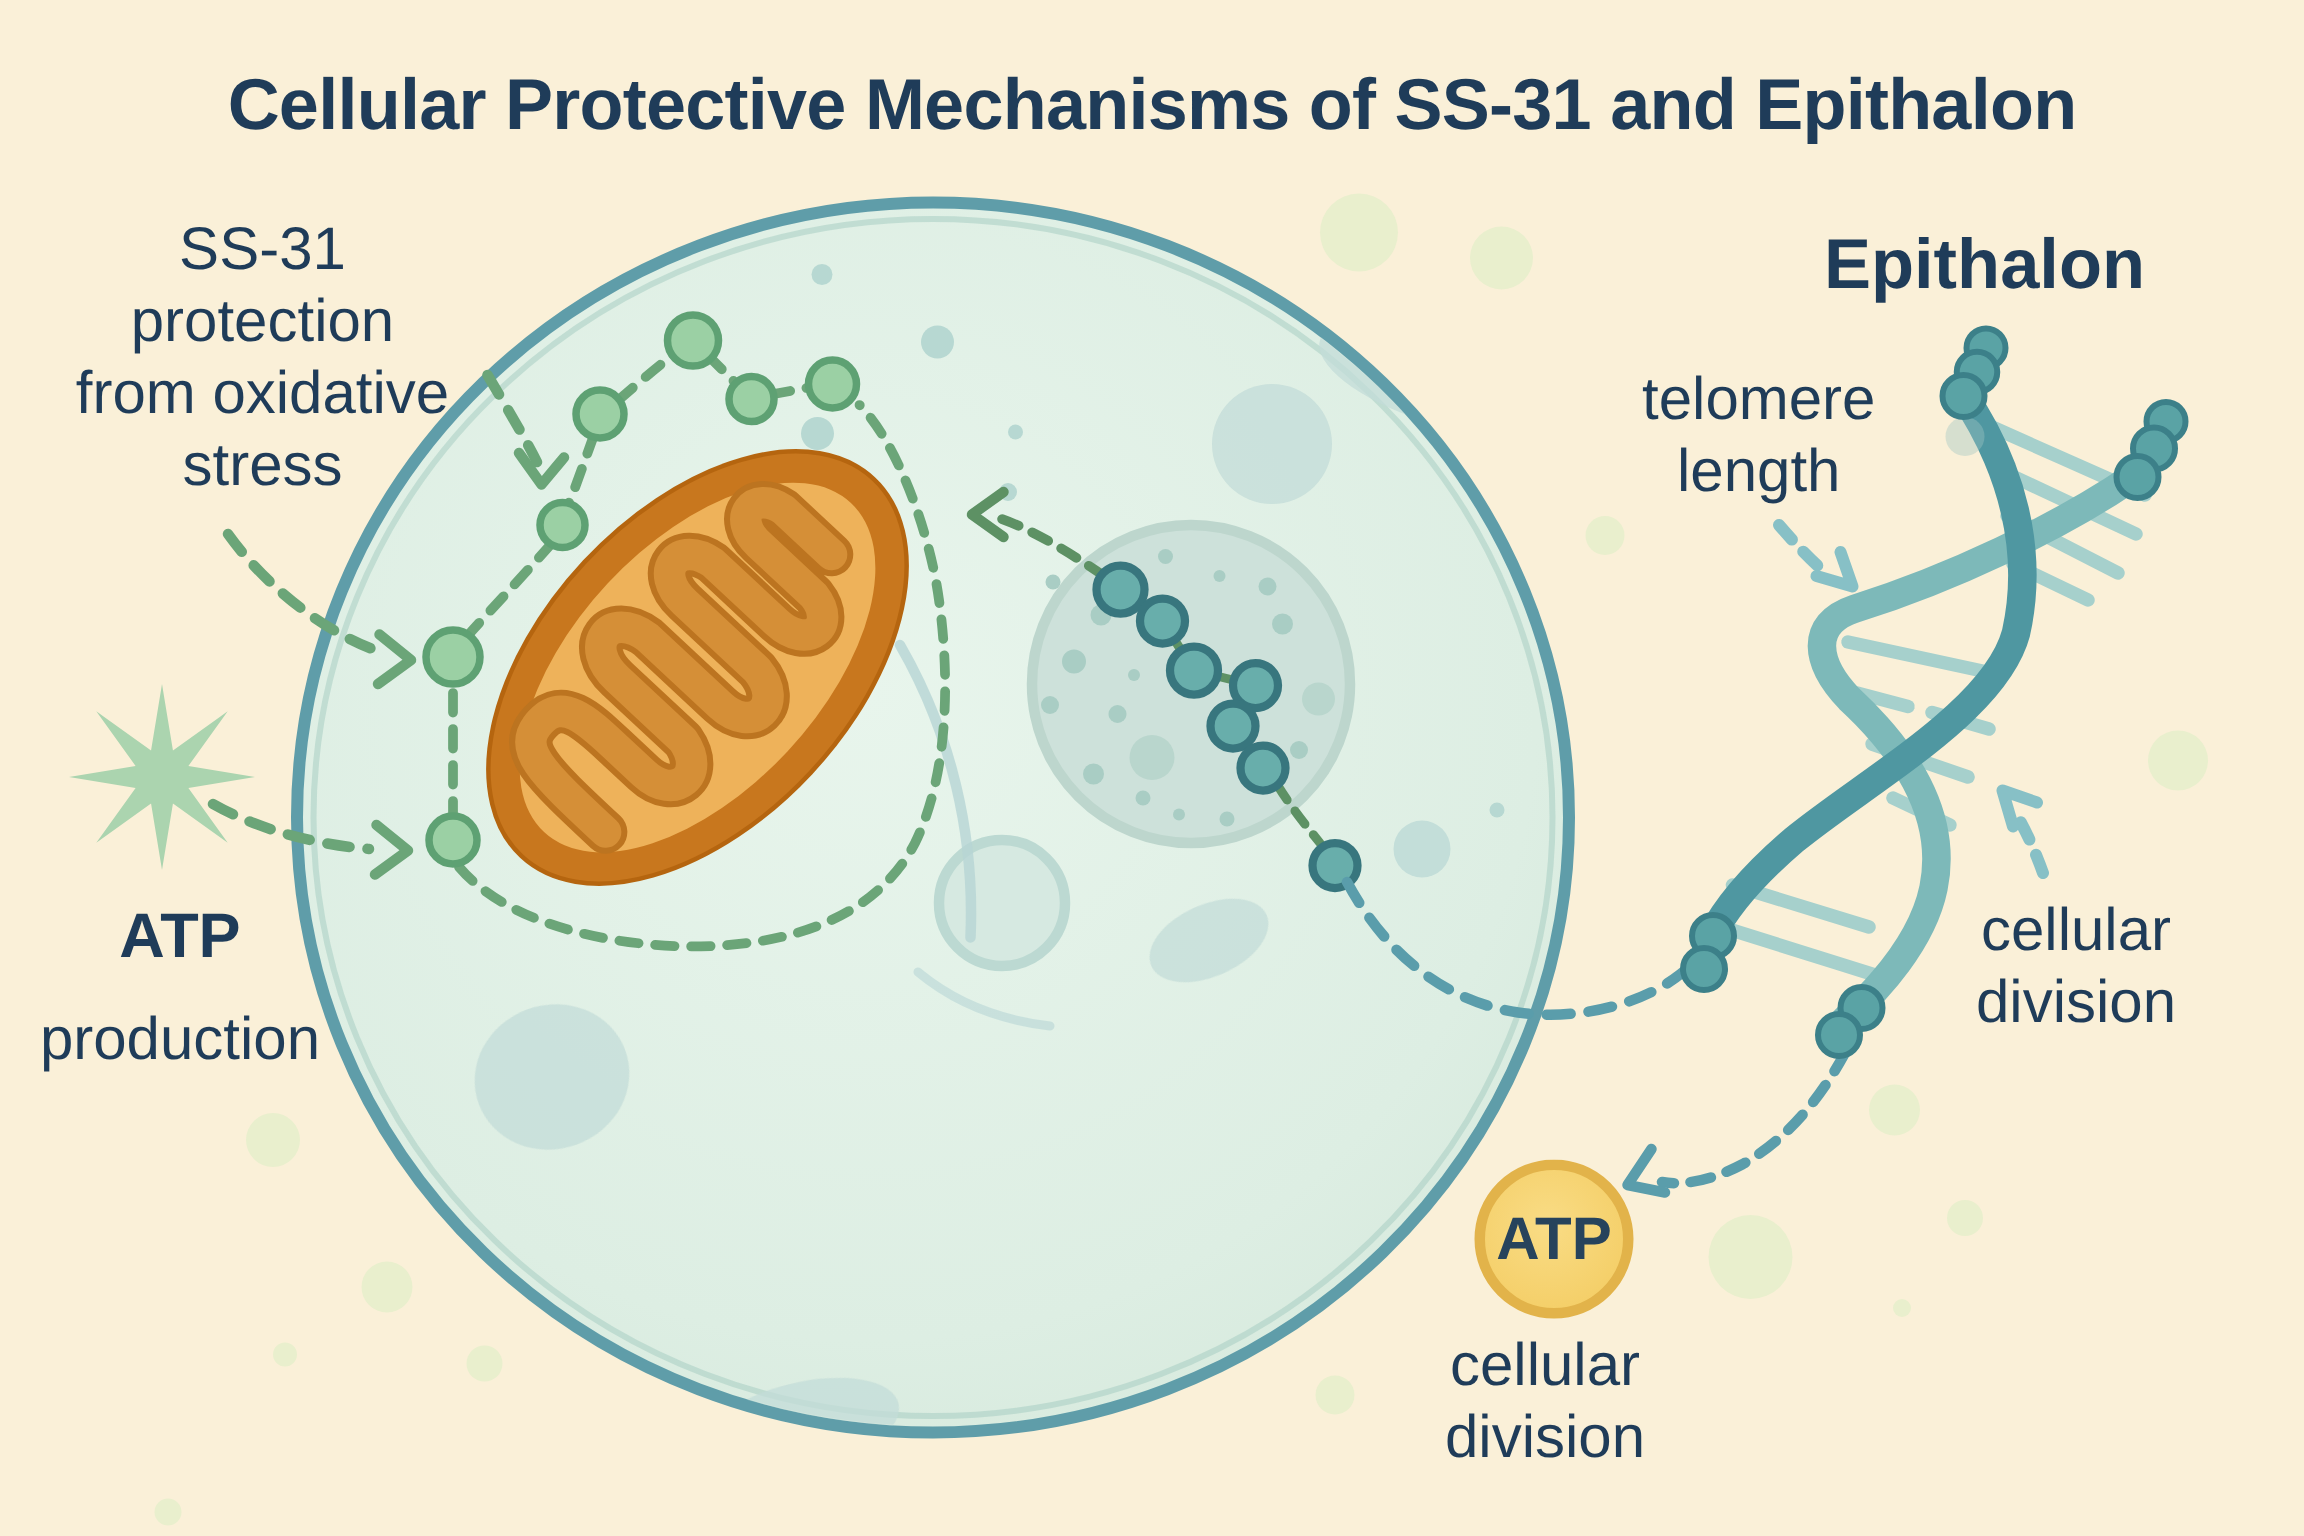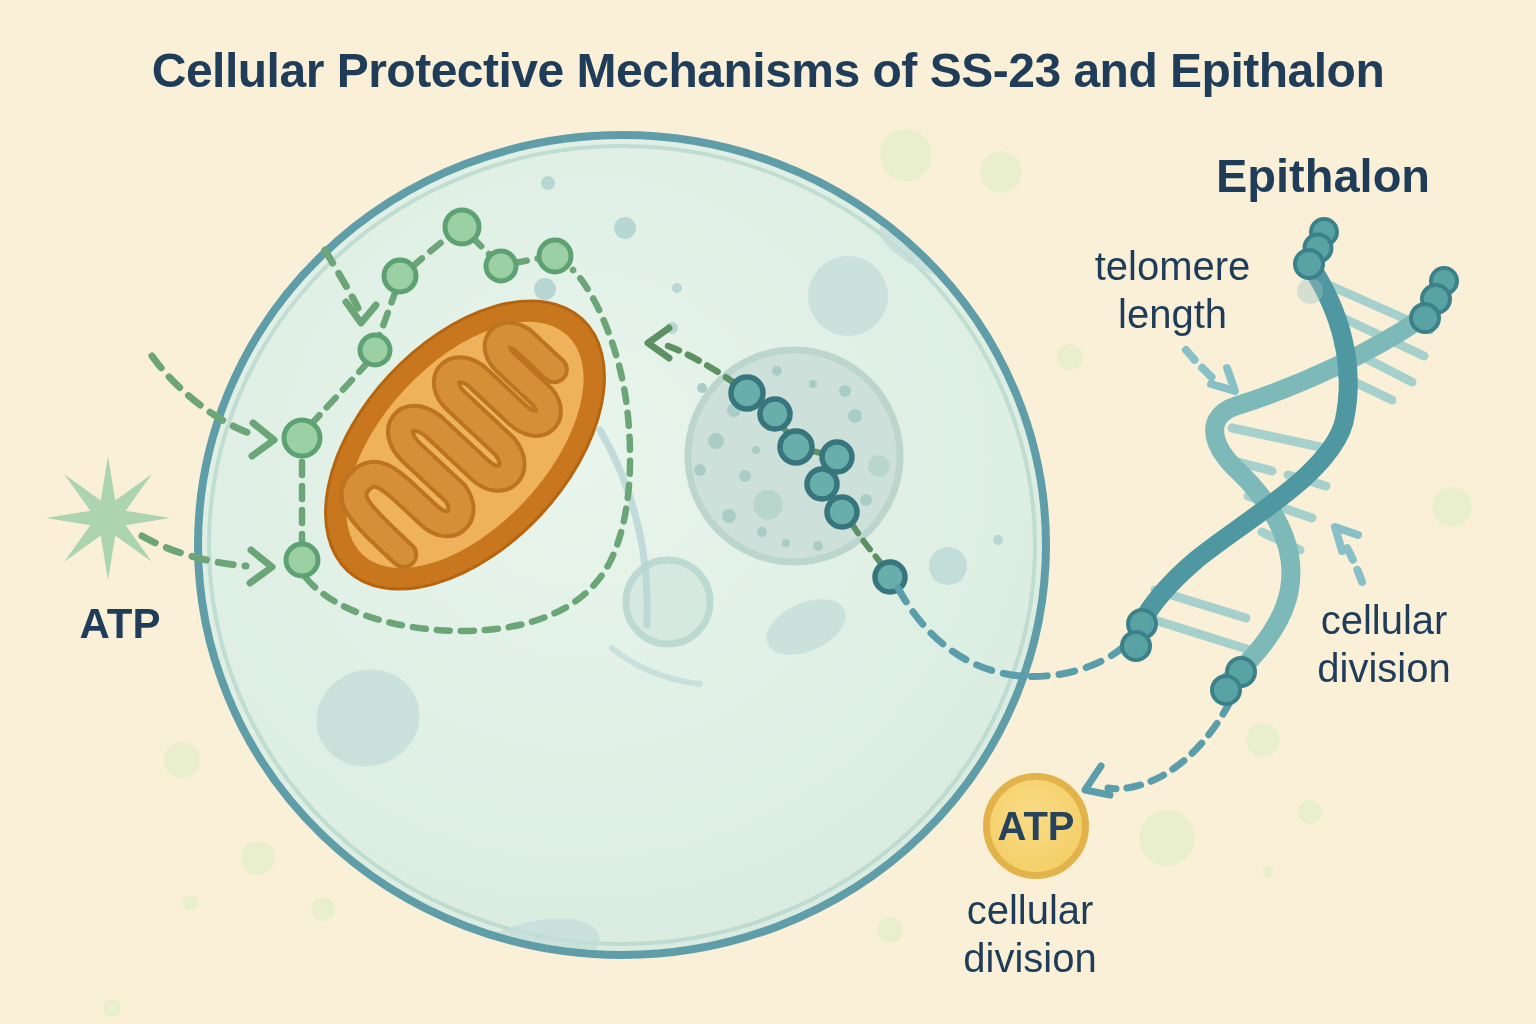--- a/index.html
+++ b/index.html
@@ -223,25 +223,30 @@
   <g fill="none" stroke="#87c0c6" stroke-width="8" stroke-linecap="round" stroke-linejoin="round">
     <path d="M 1186,350 C 1198,364 1208,374 1216,381" stroke-dasharray="13 11"></path>
     <polyline points="1211,384 1235,391 1227,368"></polyline>
     <path d="M 1362,582 C 1357,568 1352,557 1346,546" stroke-dasharray="13 11"></path>
     <polyline points="1342,551 1335,527 1358,535"></polyline>
   </g>
 
   <polygon fill="#abd4af" points="108,456 115.3,500.4 151.8,474.2 125.6,510.7 170,518 125.6,525.3 151.8,561.8 115.3,535.6 108,580 100.7,535.6 64.2,561.8 90.4,525.3 46,518 90.4,510.7 64.2,474.2 100.7,500.4"></polygon>
 </svg>
 
-<div class="lbl title">Cellular Protective Mechanisms of SS-23 and Epithalon</div>
-
+<div class="lbl title">Cellular Protective Mechanisms of SS-31 and Epithalon</div>
+
+<div class="lbl ss31">SS-31
+protection
+from oxidative
+stress</div>
 
 <div class="lbl atp-prod">
   <div class="l1">ATP</div>
+  <div class="l2">production</div>
 </div>
 
 <div class="lbl telomere">telomere
 length</div>
 
 <div class="lbl epithalon">Epithalon</div>
 
 <div class="lbl celldiv-right">cellular
 division</div>
 

